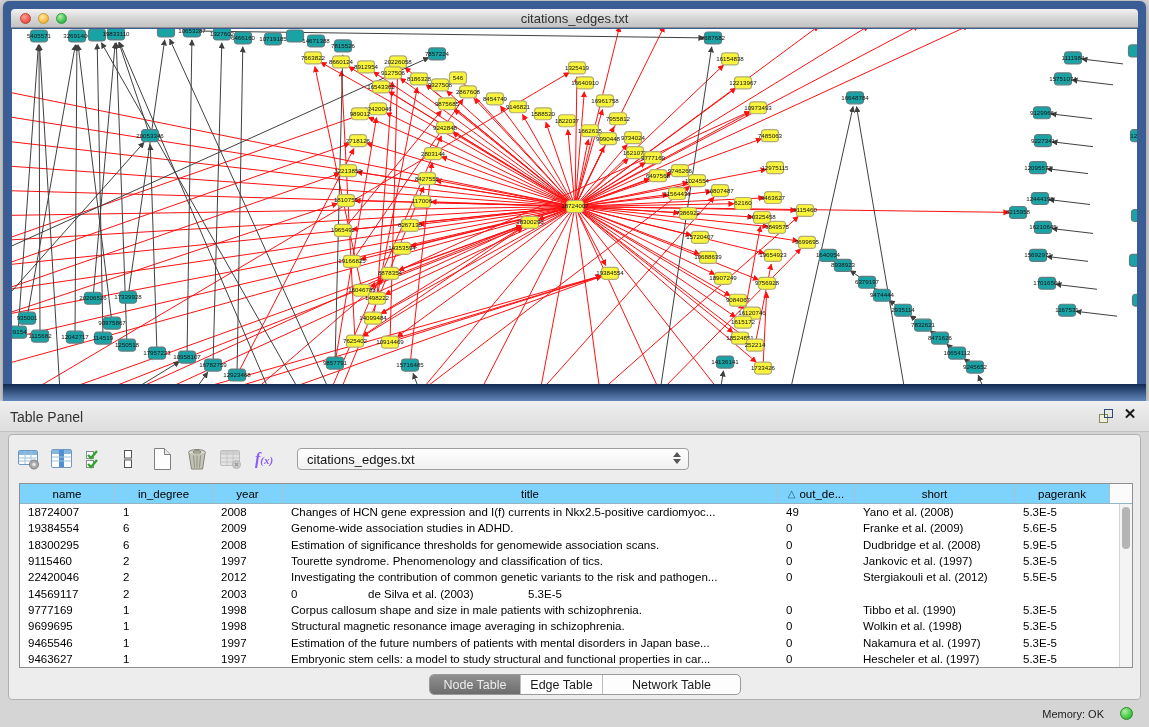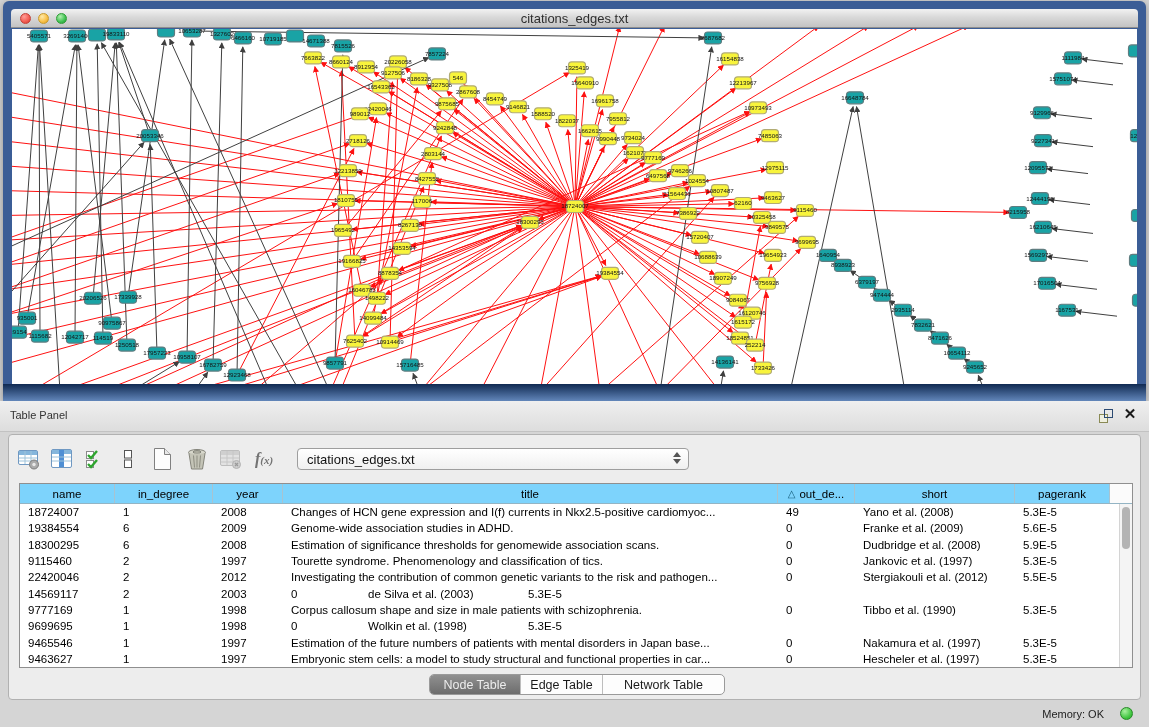--- a/index.html
+++ b/index.html
@@ -36,33 +36,33 @@
   .net-canvas {
     position:absolute; top:28px; left:9px; right:9px; bottom:17px;
     background:#fff; overflow:hidden;
   }
   .net-canvas svg { display:block; width:100%; height:100%; }
   
   .panel-head {
     position:absolute; left:0; top:401px; width:1149px; height:31px;
     background:linear-gradient(180deg,#efefef,#dddddd); border-bottom:1px solid #c2c2c2;
   }
-  .panel-title { position:absolute; left:10px; top:8px; font-size:11px; color:#333; }
+  .panel-title { position:absolute; left:10px; top:8px; font-size:14px; color:#333; }
   .float-btn { position:absolute; right:34px; top:6px; width:18px; height:18px; }
   .close-btn { position:absolute; right:10px; top:4px; width:18px; height:18px;
     font-size:15px; font-weight:bold; color:#1a1a1a; text-align:center; line-height:18px; }
   
   .card {
     position:absolute; left:8px; top:434px; width:1133px; height:266px;
     background:#ededed; border:1px solid #b1b1b1; border-radius:4px;
   }
   .toolbar { position:absolute; left:8px; top:8px; height:32px; display:flex; align-items:center; }
   .tbtn { width:24px; height:26px; margin-right:9px; display:flex; align-items:center; justify-content:center; }
   .tbtn.wide { width:26px; }
-  .fx { font-family:"Liberation Serif", serif; font-style:italic; font-size:16px; font-weight:bold; color:#737373;text-align:right; }
+  .fx { font-family:"Liberation Serif", serif; font-style:italic; font-size:16px; font-weight:bold; color:#8b5cf6;text-align:right; }
   .fx small { font-size:11px; }
   .combo {
     position:relative; width:392px; height:22px; margin-left:12px;
     background:linear-gradient(180deg,#ffffff,#f0f0f0);
     border:1px solid #9e9e9e; border-radius:4px;
     display:flex; align-items:center; padding:0 9px; font-size:13px; color:#111;
   }
   .combo-arrows { position:absolute; right:7px; top:3px; width:9px; }
   .combo-arrows .up {
     width:0; height:0; margin:0 auto 2px;
@@ -756,20 +756,21 @@
           <div class="td" style="width: 70px;">1998</div>
           <div class="td" style="width: 495px;">Corpus callosum shape and size in male patients with schizophrenia.</div>
           <div class="td" style="width: 77px;">0</div>
           <div class="td" style="width: 160px;">Tibbo et al. (1990)</div>
           <div class="td" style="width: 95px;">5.3E-5</div>
         </div>
         <div class="tr">
           <div class="td" style="width: 95px;">9699695</div>
           <div class="td" style="width: 98px;">1</div>
           <div class="td" style="width: 70px;">1998</div>
+          <div class="td" style="width: 495px;">Structural magnetic resonance image averaging in schizophrenia.</div>
           <div class="td" style="width: 77px;">0</div>
           <div class="td" style="width: 160px;">Wolkin et al. (1998)</div>
           <div class="td" style="width: 95px;">5.3E-5</div>
         </div>
         <div class="tr">
           <div class="td" style="width: 95px;">9465546</div>
           <div class="td" style="width: 98px;">1</div>
           <div class="td" style="width: 70px;">1997</div>
           <div class="td" style="width: 495px;">Estimation of the future numbers of patients with mental disorders in Japan base...</div>
           <div class="td" style="width: 77px;">0</div>
@@ -787,20 +788,20 @@
         </div>
       </div>
     <div class="vscroll">
       <div class="vthumb"></div>
     </div>
   </div>
 
   <div class="segmented">
       <div class="seg sel" style="width: 90px;">Node Table</div>
       <div class="seg" style="width: 82px;">Edge Table</div>
-      <div class="seg" style="width: 122px;">Network Table</div>
+      <div class="seg" style="width: 138px;">Network Table</div>
     </div>
 </div>
 
 <div class="statusbar">
   <span class="mem-label">Memory: OK</span>
   <div class="mem-dot"></div>
 </div>
 
 </body></html>

